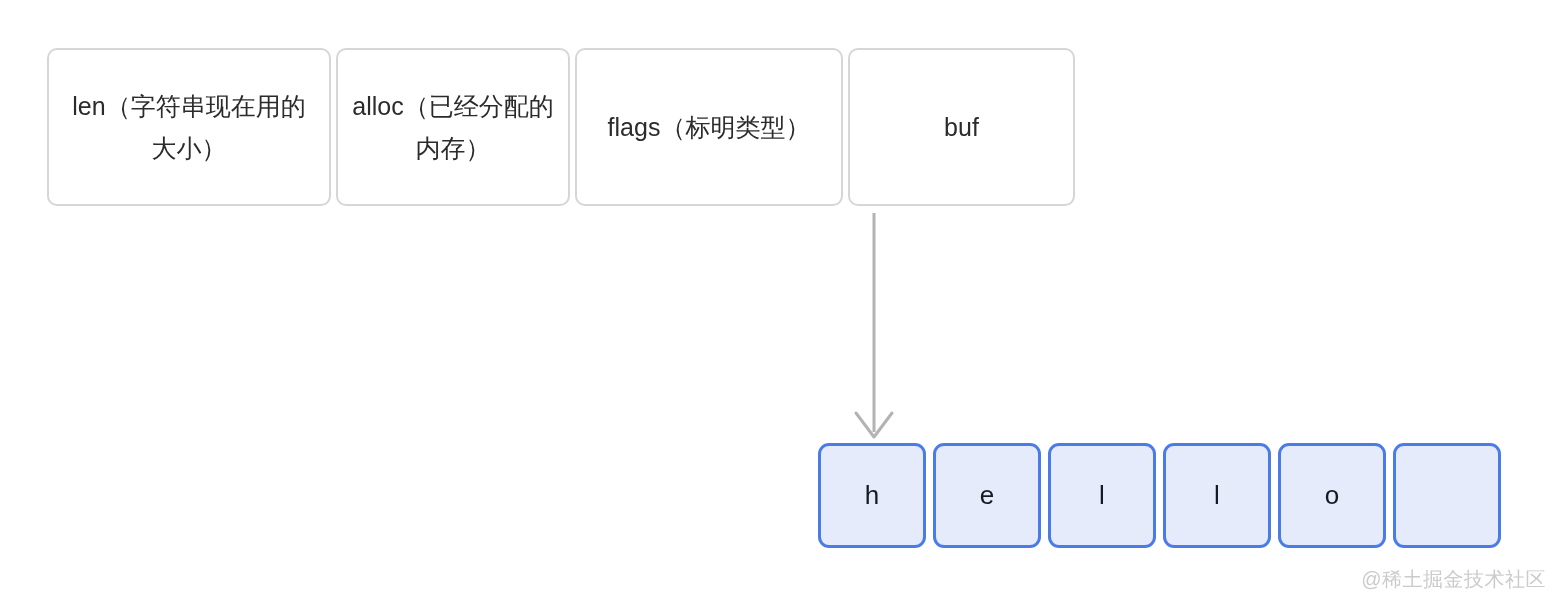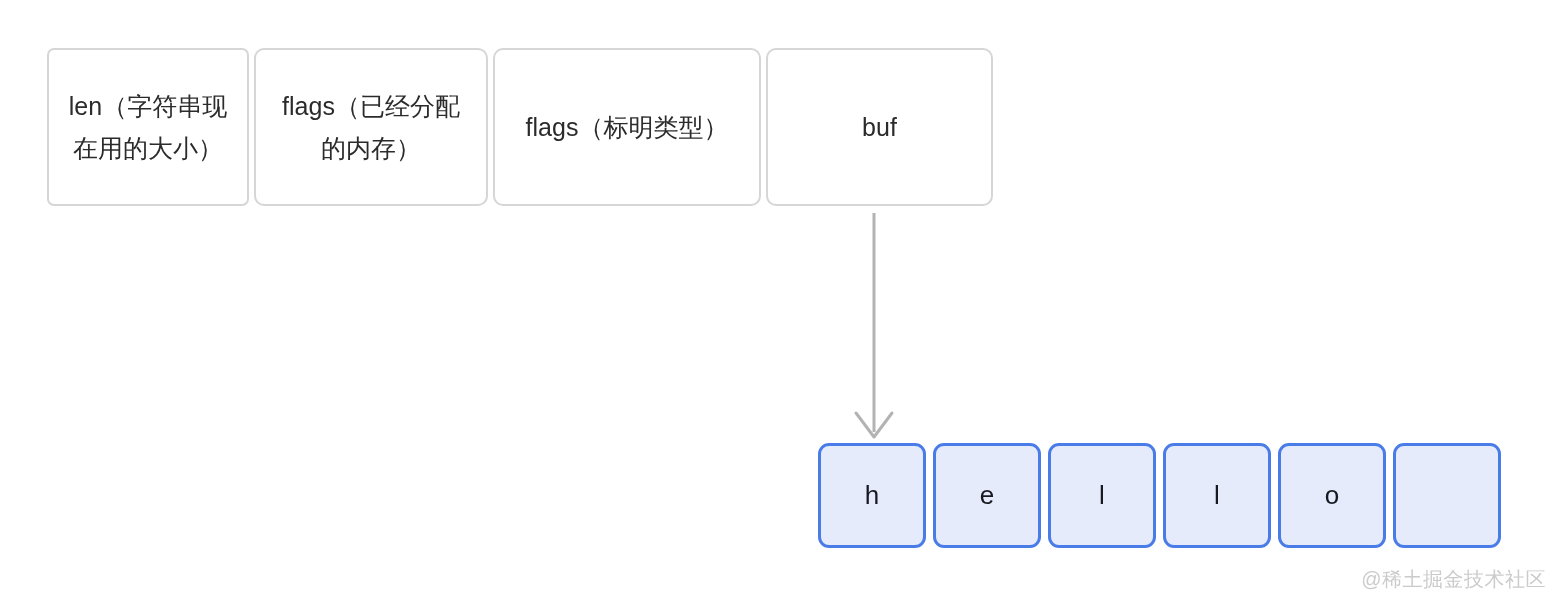--- a/index.html
+++ b/index.html
@@ -31,21 +31,21 @@
     border: 2px solid #d6d6d6;
     border-radius: 10px;
     display: flex;
     align-items: center;
     justify-content: center;
     text-align: center;
     font-size: 25px;
     line-height: 42px;
     color: #2b2b2b;
   }
-  .field-box.len   { width: 202px; padding: 0 13px; border-radius: 7px; }
+  .field-box.len   { width: 284px; padding: 0 13px; }
   .field-box.alloc { width: 234px; padding: 0 14px; }
   .field-box.flags { width: 268px; padding: 8px 20px; }
   .field-box.buf   { width: 227px; padding: 0 10px; }
 
   
   .pointer-arrow {
     position: absolute;
     left: 839px;
     top: 210px;
   }
@@ -85,21 +85,21 @@
 </head>
 <body>
 
 <div class="canvas">
 
   <div class="fields-row">
     <div class="field-box len">
       <span>len（字符串现在用的大小）</span>
     </div>
     <div class="field-box alloc">
-      <span>flags（已经分配的内存）</span>
+      <span>alloc（已经分配的内存）</span>
     </div>
     <div class="field-box flags">
       <span>flags（标明类型）</span>
     </div>
     <div class="field-box buf">
       <span>buf</span>
     </div>
   </div>
 
   <svg class="pointer-arrow" width="70" height="233" viewBox="0 0 70 233">

